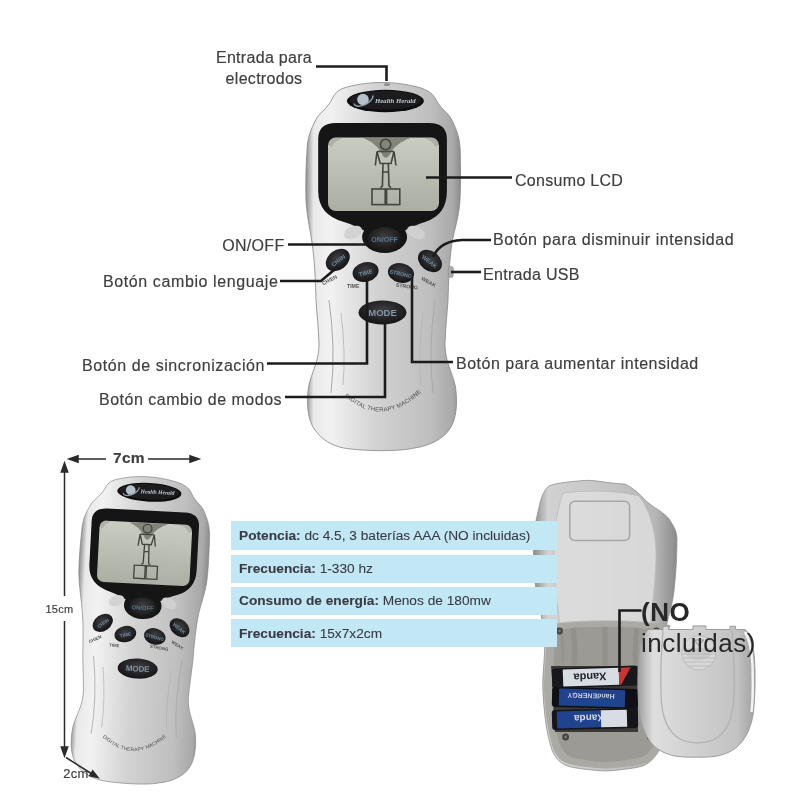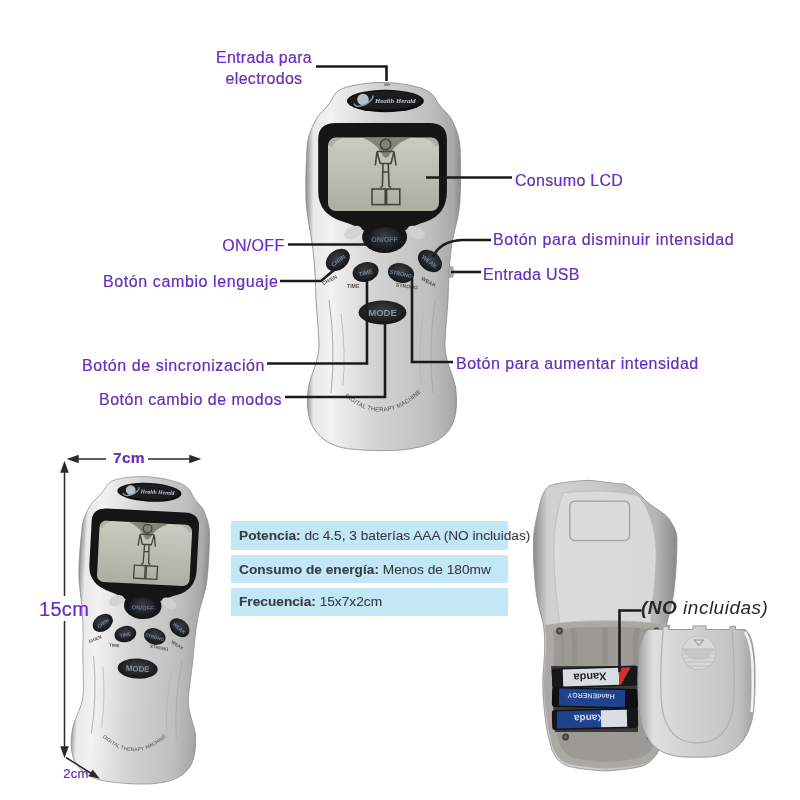--- a/index.html
+++ b/index.html
@@ -1,24 +1,24 @@
 <!DOCTYPE html>
 <html><head>
 <meta charset="utf-8">
 <style>
   html,body{margin:0;padding:0;}
   body{width:800px;height:800px;position:relative;background:#fff;overflow:hidden;
        font-family:"Liberation Sans", sans-serif;}
-  .lbl{position:absolute;color:#6d28d9;font-size:16px;letter-spacing:0.3px;white-space:nowrap;line-height:20px;-webkit-text-stroke:0.15px #2e2e2e;}
+  .lbl{position:absolute;color:#404040;font-size:16px;letter-spacing:0.3px;white-space:nowrap;line-height:20px;-webkit-text-stroke:0.15px #2e2e2e;}
   .ctr{text-align:center;}
   svg.stage{position:absolute;left:0;top:0;}
-  .tbl{position:absolute;left:231px;top:521px;width:277px;}
+  .tbl{position:absolute;left:231px;top:521px;width:326px;}
   .row{background:#c3e8f5;color:#3b3b45;font-size:13.7px;-webkit-text-stroke:0.1px #3b3b45;padding:0 0 0 8px;
        display:flex;align-items:center;white-space:nowrap;}
-  .no-inc{position:absolute;left:641px;top:597px;font-size:19px;color:#272727;letter-spacing:0.5px;font-style:italic;}
+  .no-inc{position:absolute;left:641px;top:597px;font-size:26px;color:#272727;letter-spacing:0.5px;}
 </style>
 </head>
 <body>
 
 <svg class="stage" width="800" height="800" viewBox="0 0 800 800">
   <defs>
     <linearGradient id="bodyG" x1="0" y1="0" x2="1" y2="0">
       <stop offset="0" stop-color="#8d8d8d"></stop>
       <stop offset="0.05" stop-color="#e9e9e9"></stop>
       <stop offset="0.16" stop-color="#f2f2f2"></stop>
@@ -271,26 +271,29 @@
 <div class="lbl" style="left:515px;top:170.5px;">Consumo LCD</div>
 <div class="lbl" style="right:515.5px;top:235.5px;">ON/OFF</div>
 <div class="lbl" style="left:493px;top:230px;letter-spacing:0.55px;">Botón para disminuir intensidad</div>
 <div class="lbl" style="left:483px;top:264.5px;">Entrada USB</div>
 <div class="lbl" style="left:103px;top:272px;letter-spacing:0.6px;">Botón cambio lenguaje</div>
 <div class="lbl" style="left:82px;top:355.5px;letter-spacing:0.57px;">Botón de sincronización</div>
 <div class="lbl" style="left:99px;top:389.5px;letter-spacing:0.5px;">Botón cambio de modos</div>
 <div class="lbl" style="left:456px;top:353.5px;letter-spacing:0.5px;">Botón para aumentar intensidad</div>
 
 <div class="lbl ctr" style="left:104px;top:448px;width:50px;font-size:15.5px;font-weight:bold;">7cm</div>
-<div class="lbl ctr" style="left:39px;top:599px;width:41px;font-size:20px;background:#fff;">15cm</div>
+<div class="lbl ctr" style="left:39px;top:599px;width:41px;font-size:11px;background:#fff;">15cm</div>
 <div class="lbl ctr" style="left:54px;top:764px;width:44px;font-size:13px;">2cm</div>
 
 <div class="tbl">
   <div class="row" style="height:29px;margin-bottom:5px;">
       <span><b>Potencia:</b>&nbsp;dc 4.5, 3 baterías AAA (NO incluidas)</span>
+    </div>
+  <div class="row" style="height:27.5px;margin-bottom:4px;">
+      <span><b>Frecuencia:</b>&nbsp;1-330 hz</span>
     </div>
   <div class="row" style="height:28px;margin-bottom:4.5px;">
       <span><b>Consumo de energía:</b>&nbsp;Menos de 180mw</span>
     </div>
   <div class="row" style="height:28px;margin-bottom:4.5px;">
       <span><b>Frecuencia:</b>&nbsp;15x7x2cm</span>
     </div>
 </div>
 
 <div class="no-inc"><b>(NO</b> incluidas)</div>

